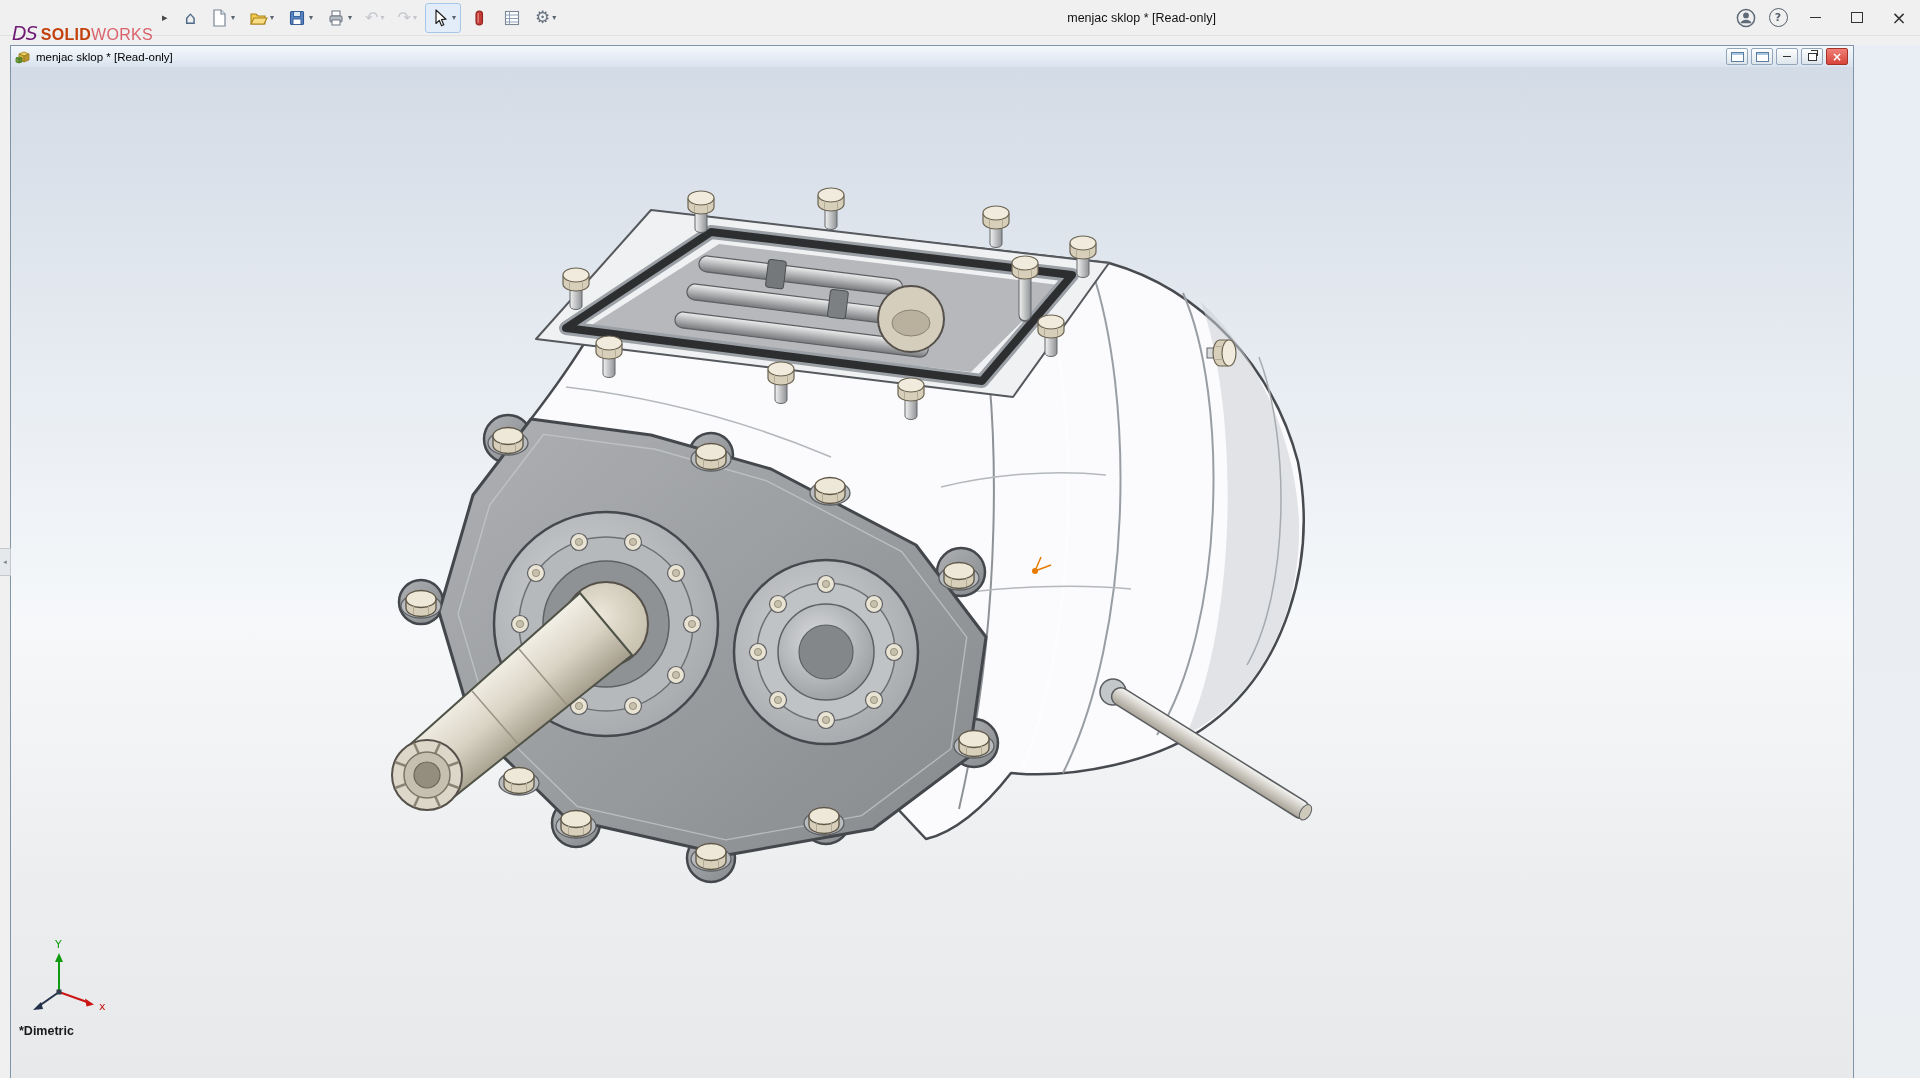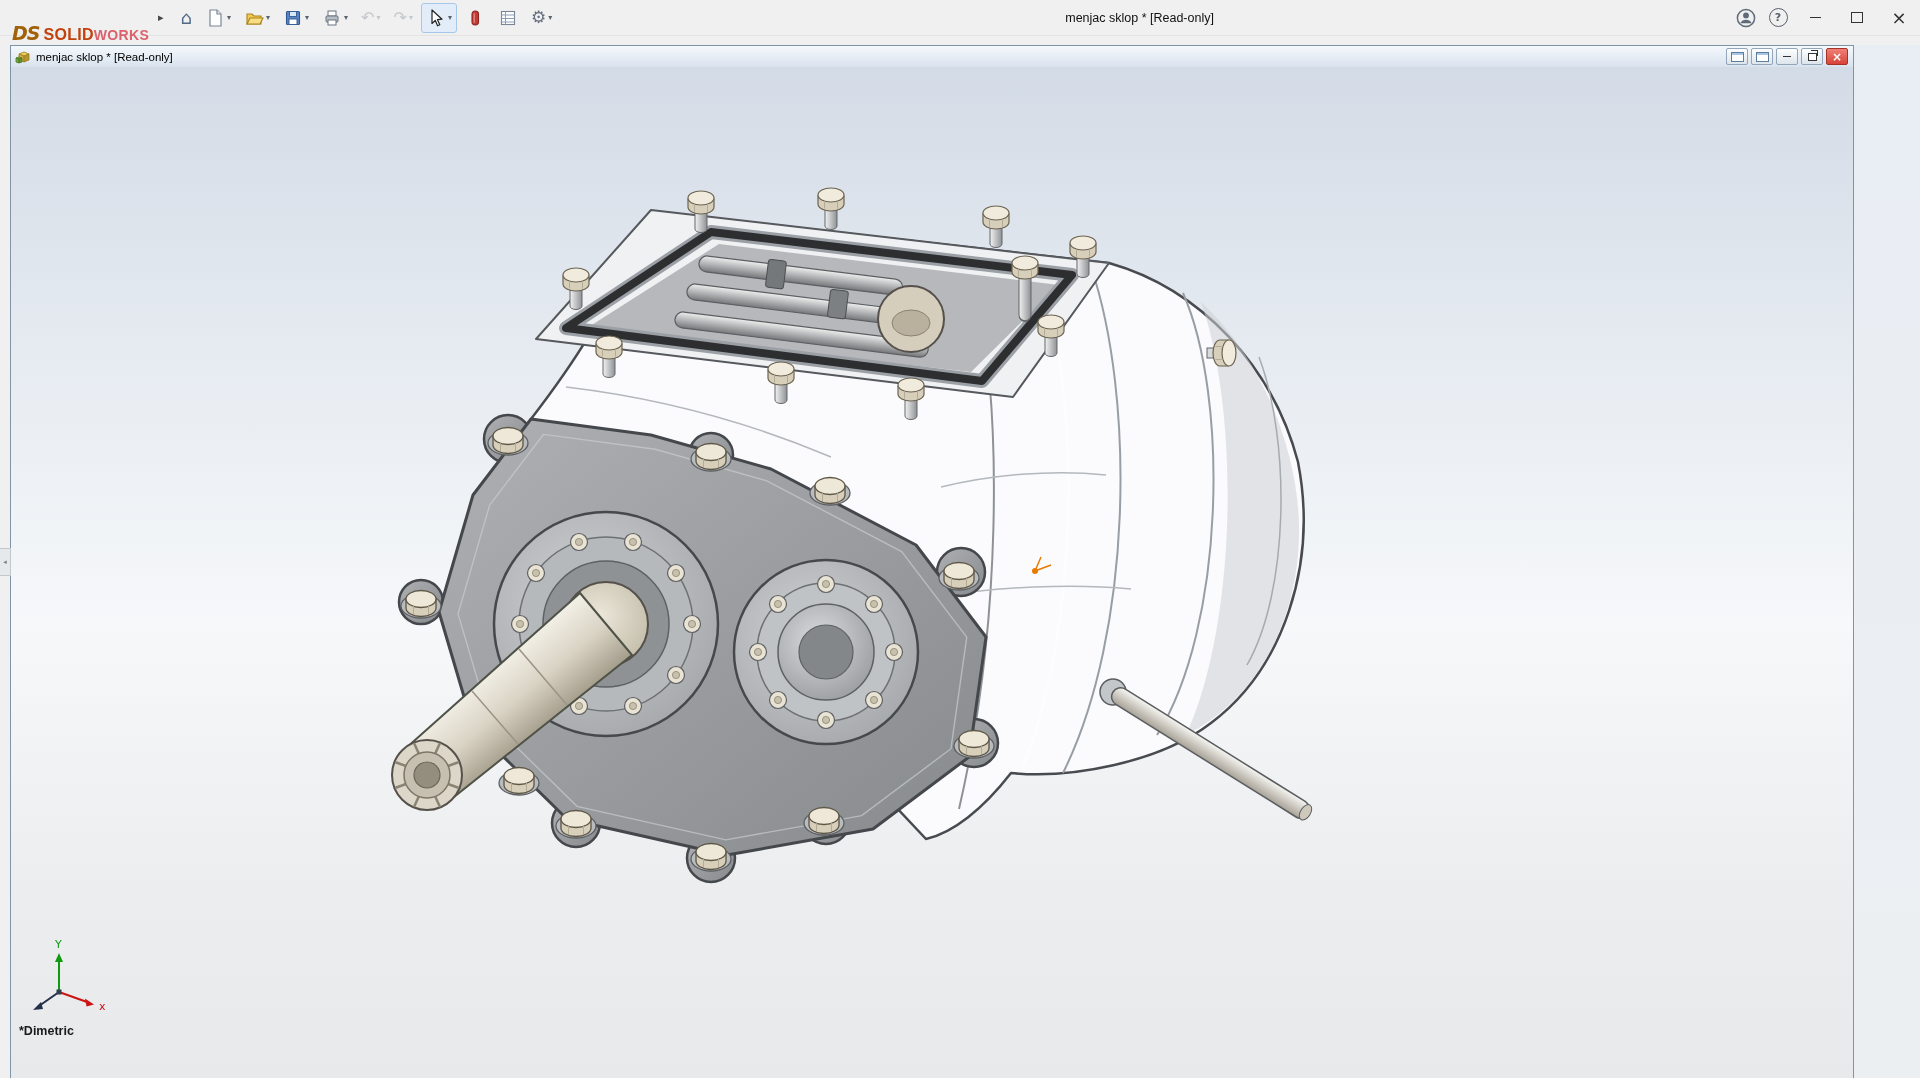--- a/index.html
+++ b/index.html
@@ -4,23 +4,23 @@
 <style>
   html,body{margin:0;padding:0;}
   body{width:1920px;height:1078px;position:relative;overflow:hidden;background:#f0f0f0;
        font-family:"Liberation Sans",sans-serif;-webkit-font-smoothing:antialiased;}
   .glyph{font-family:"DejaVu Sans",sans-serif;}
 
   
   .titlebar{position:absolute;left:0;top:0;right:0;height:35px;background:#f0f0f0;
             border-bottom:1px solid #e3e3e3;display:flex;align-items:center;z-index:10;}
   .logo{display:flex;align-items:baseline;margin-left:12px;white-space:nowrap;}
-  .logo-ds{color:#a16207;font-weight:bold;font-style:italic;font-size:19px;letter-spacing:-1px;margin-right:4px;margin-top:31px;}
+  .logo-ds{color:#701a75;font-weight:normal;font-style:italic;font-size:19px;letter-spacing:-1px;margin-right:4px;margin-top:31px;}
   .logo-solid{color:#c2410c;font-weight:bold;font-size:16px;letter-spacing:.3px;}
-  .logo-works{color:#da626c;font-weight:700;font-size:14px;letter-spacing:.3px;}
+  .logo-works{color:#da626c;font-weight:400;font-size:16px;letter-spacing:.3px;}
   .menu-chevron{color:#444;font-size:11px;margin:0 12px 0 9px;cursor:pointer;}
   .tb-icons{display:flex;align-items:center;gap:3px;}
   .tb-btn{display:flex;align-items:center;height:28px;padding:0 4px;border-radius:3px;border:1px solid transparent;}
   .tb-btn.active{background:#e2edf9;border-color:#a6c8e8;}
   .tb-btn svg{display:block;}
   .home-g{font-size:18px;color:#4f6b88;line-height:1;}
   .undo-g,.redo-g{font-size:16px;color:#c3c7cc;line-height:1;}
   .gear-g{font-size:17px;color:#667080;line-height:1;}
   .dd{font-size:8px;color:#5a646e;margin-left:2px;line-height:1;}
   .dd.dis{color:#c3c7cc;}

